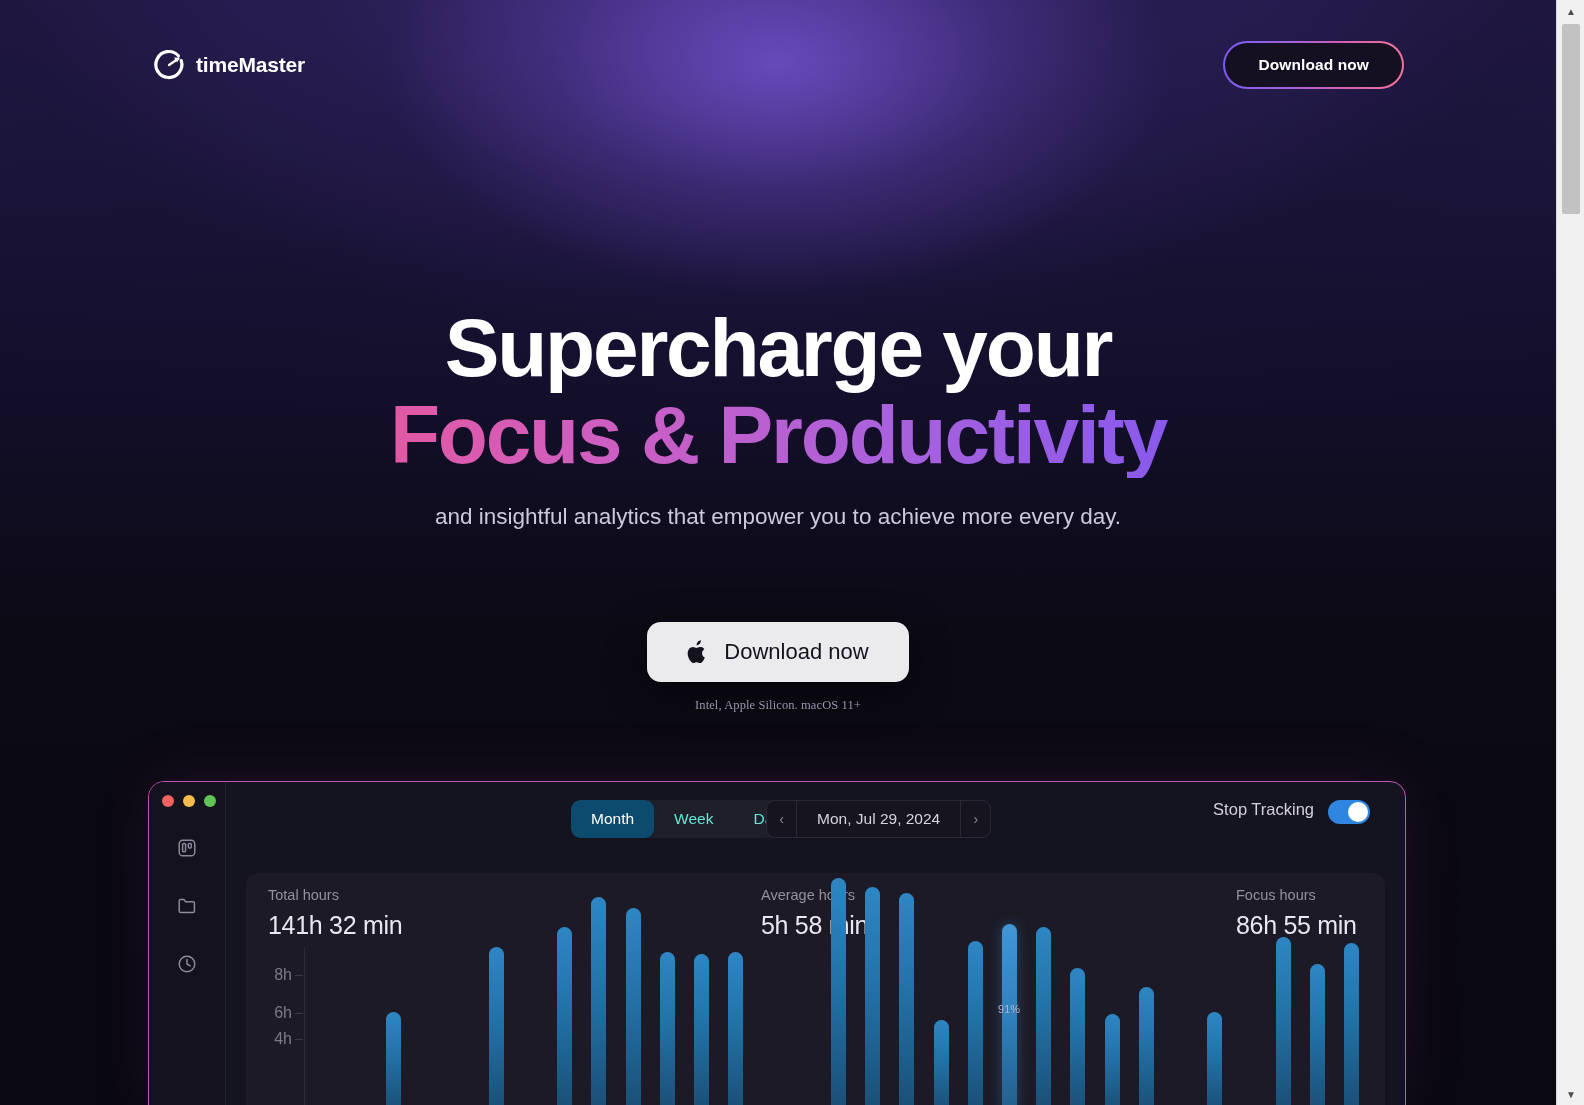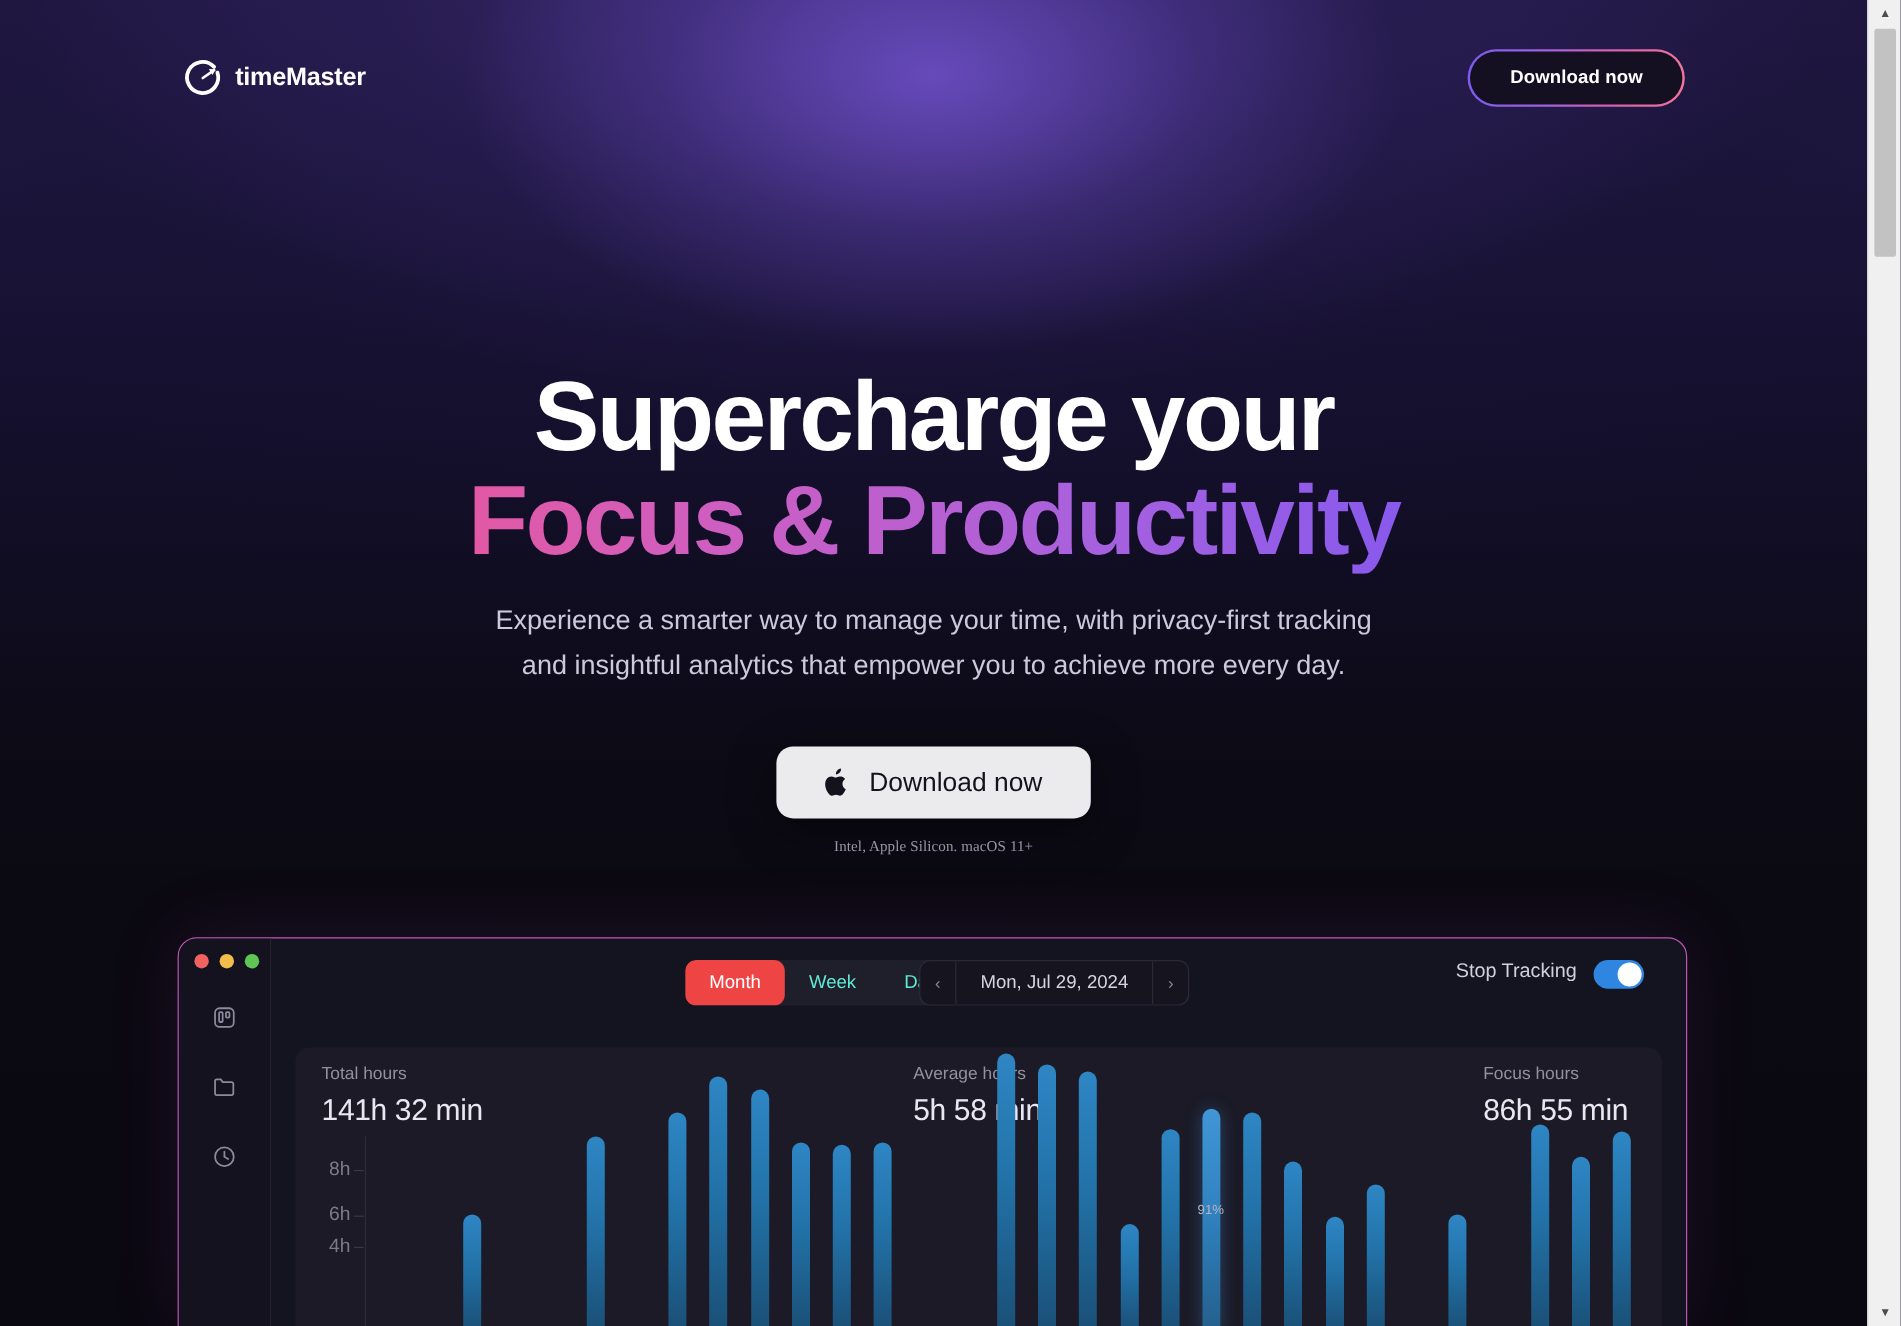--- a/index.html
+++ b/index.html
@@ -122,21 +122,21 @@
   }
   .seg {
     position:absolute; left:345px; top:0;
     display:flex; background:#1f1e2b; border-radius:9px; overflow:hidden;
     height:38px;
   }
   .seg-btn {
     padding:0 20px; height:38px; line-height:38px;
     font-size:15.5px; color:#5eead4; cursor:pointer; min-width:66px; text-align:center;
   }
-  .seg-btn.active { background:#ef4444; color:#fff; font-weight:500; border-radius:9px; }
+  .seg-btn.active { background:#0c4a6e; color:#fff; font-weight:500; border-radius:9px; }
   .datenav {
     position:absolute; left:540px; top:0; height:38px;
     display:flex; align-items:stretch;
     border:1px solid #2b2937; border-radius:9px; overflow:hidden; background:#16151f;
   }
   .datenav-btn {
     width:30px; display:flex; align-items:center; justify-content:center;
     color:#8b8899; font-size:14px; cursor:pointer;
   }
   .datenav-btn.l { border-right:1px solid #2b2937; }
@@ -237,21 +237,20 @@
 
     <div class="nav-cta">
       <div class="nav-cta-inner">Download now</div>
     </div>
   </div>
 
   <div class="hero">
     <div class="hero-title">Supercharge your</div>
     <div class="hero-title-2">Focus &amp; Productivity</div>
     <div class="hero-sub">
-      <div>Experience a smarter way to manage your time, with privacy-first tracking</div>
       <div>and insightful analytics that empower you to achieve more every day.</div>
     </div>
 
     <div class="hero-dl-wrap">
       <div class="hero-dl">
         <span>
           <svg class="apple-glyph" viewBox="0 0 20 24" fill="#14121c">
             <path d="M14.4 12.7c0-2.6 2.1-3.8 2.2-3.9-1.2-1.8-3.1-2-3.8-2-1.6-.2-3.1.9-3.9.9-.8 0-2-.9-3.3-.9-1.7 0-3.3 1-4.2 2.5-1.8 3.1-.5 7.7 1.3 10.2.9 1.2 1.9 2.6 3.2 2.6 1.3-.1 1.8-.8 3.3-.8s2 .8 3.3.8c1.4 0 2.2-1.2 3.1-2.5 1-1.4 1.4-2.8 1.4-2.9-.1 0-2.6-1-2.6-4z"></path>
             <path d="M12.2 3.6c.7-.9 1.2-2.1 1-3.3-1 0-2.3.7-3 1.6-.7.8-1.2 2-1.1 3.2 1.1.1 2.3-.6 3.1-1.5z"></path>
           </svg>

